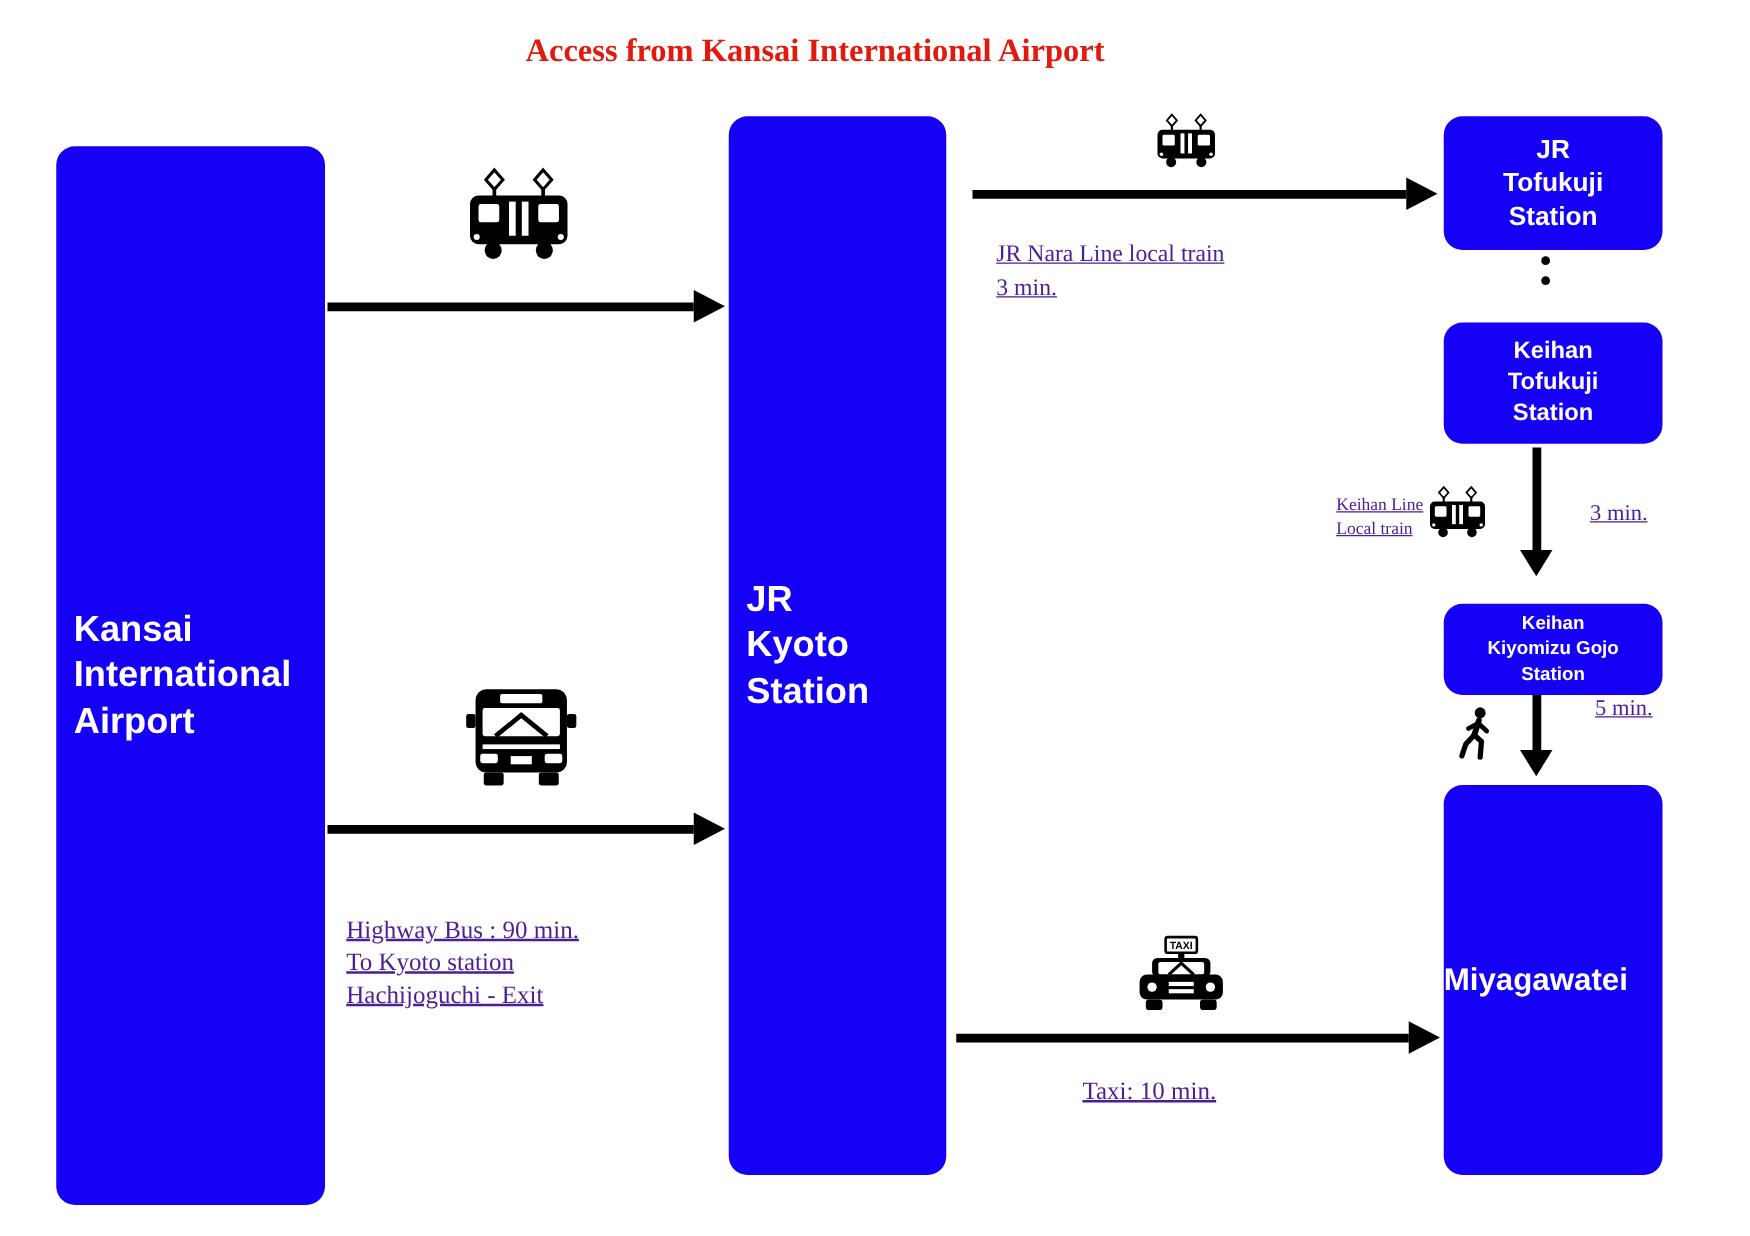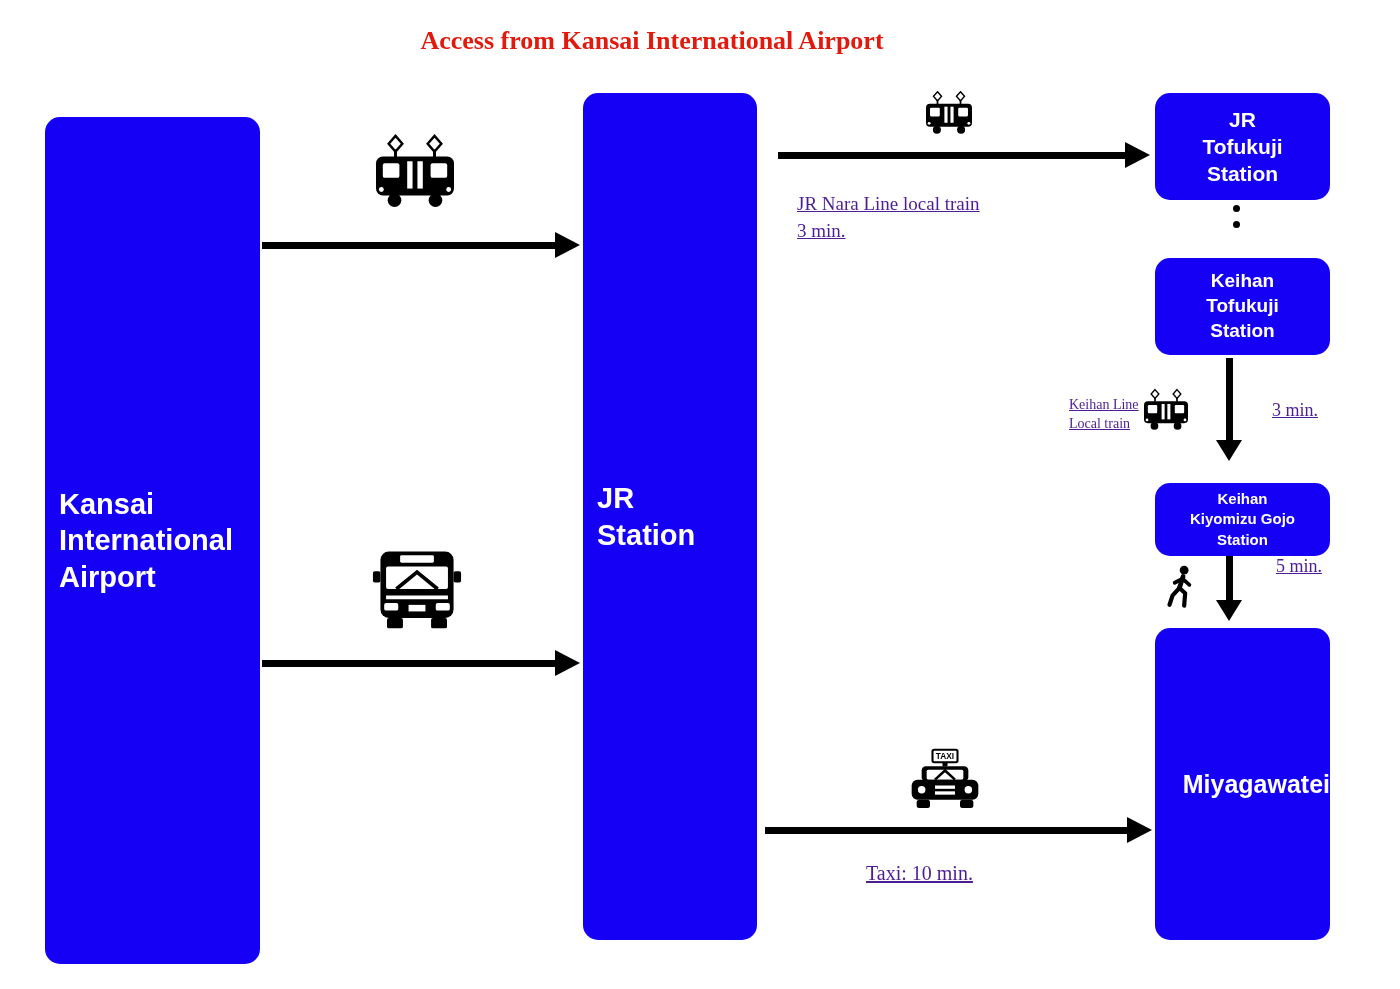--- a/index.html
+++ b/index.html
@@ -55,21 +55,21 @@
 
   #node-kansai   { left: 45px;   top: 93px;  width: 215px; height: 847px; margin-top: 24px; }
   #node-kyoto    { left: 583px;  top: 93px;  width: 174px; height: 847px; }
   #node-jr-tofukuji      { left: 1155px; top: 93px;  width: 175px; height: 107px; }
   #node-jr-tofukuji .node-label { font-size: 21px; }
   #node-keihan-tofukuji  { left: 1155px; top: 258px; width: 175px; height: 97px; }
   #node-keihan-tofukuji .node-label { font-size: 19px; }
   #node-keihan-kiyomizu  { left: 1155px; top: 483px; width: 175px; height: 73px; }
   #node-keihan-kiyomizu .node-label { font-size: 15px; line-height: 1.35; }
   #node-miyagawatei      { left: 1155px; top: 628px; width: 175px; height: 312px; }
-  #node-miyagawatei .node-label { font-size: 25px; text-align: right; }
+  #node-miyagawatei .node-label { font-size: 25px; text-align: left; }
 
   .arrow-h {
     position: absolute;
     display: flex;
     align-items: center;
     height: 26px;
   }
   .arrow-h .shaft { flex: 1; height: 7px; background: var(--arrow-black, #000); }
   .arrow-h .head {
     width: 0; height: 0;
@@ -207,20 +207,21 @@
     <div class="node-label">
       <div>Kansai</div>
       <div>International</div>
       <div>Airport</div>
     </div>
   </div>
 
   <div class="node big-node" id="node-kyoto">
     <div class="node-label">
       <div>JR</div>
+      <div>Kyoto</div>
       <div>Station</div>
     </div>
   </div>
 
   <div class="node small-node" id="node-jr-tofukuji">
     <div class="node-label">
       <div>JR</div>
       <div>Tofukuji</div>
       <div>Station</div>
     </div>
@@ -296,20 +297,25 @@
       <use href="#sym-train"></use>
     </svg>
   <svg class="icon" id="icon-taxi">
       <use href="#sym-taxi"></use>
     </svg>
   <svg class="icon" id="icon-walk">
       <use href="#sym-walk"></use>
     </svg>
 
 
+  <div class="route-label" id="label-bus">
+    <div>Highway Bus : 90 min.</div>
+    <div>To Kyoto station</div>
+    <div>Hachijoguchi - Exit</div>
+  </div>
 
   <div class="route-label" id="label-nara">
     <div>JR Nara Line local train</div>
     <div>3 min.</div>
   </div>
 
   <div class="route-label" id="label-keihan">
     <div>Keihan Line</div>
     <div>Local train</div>
   </div>

